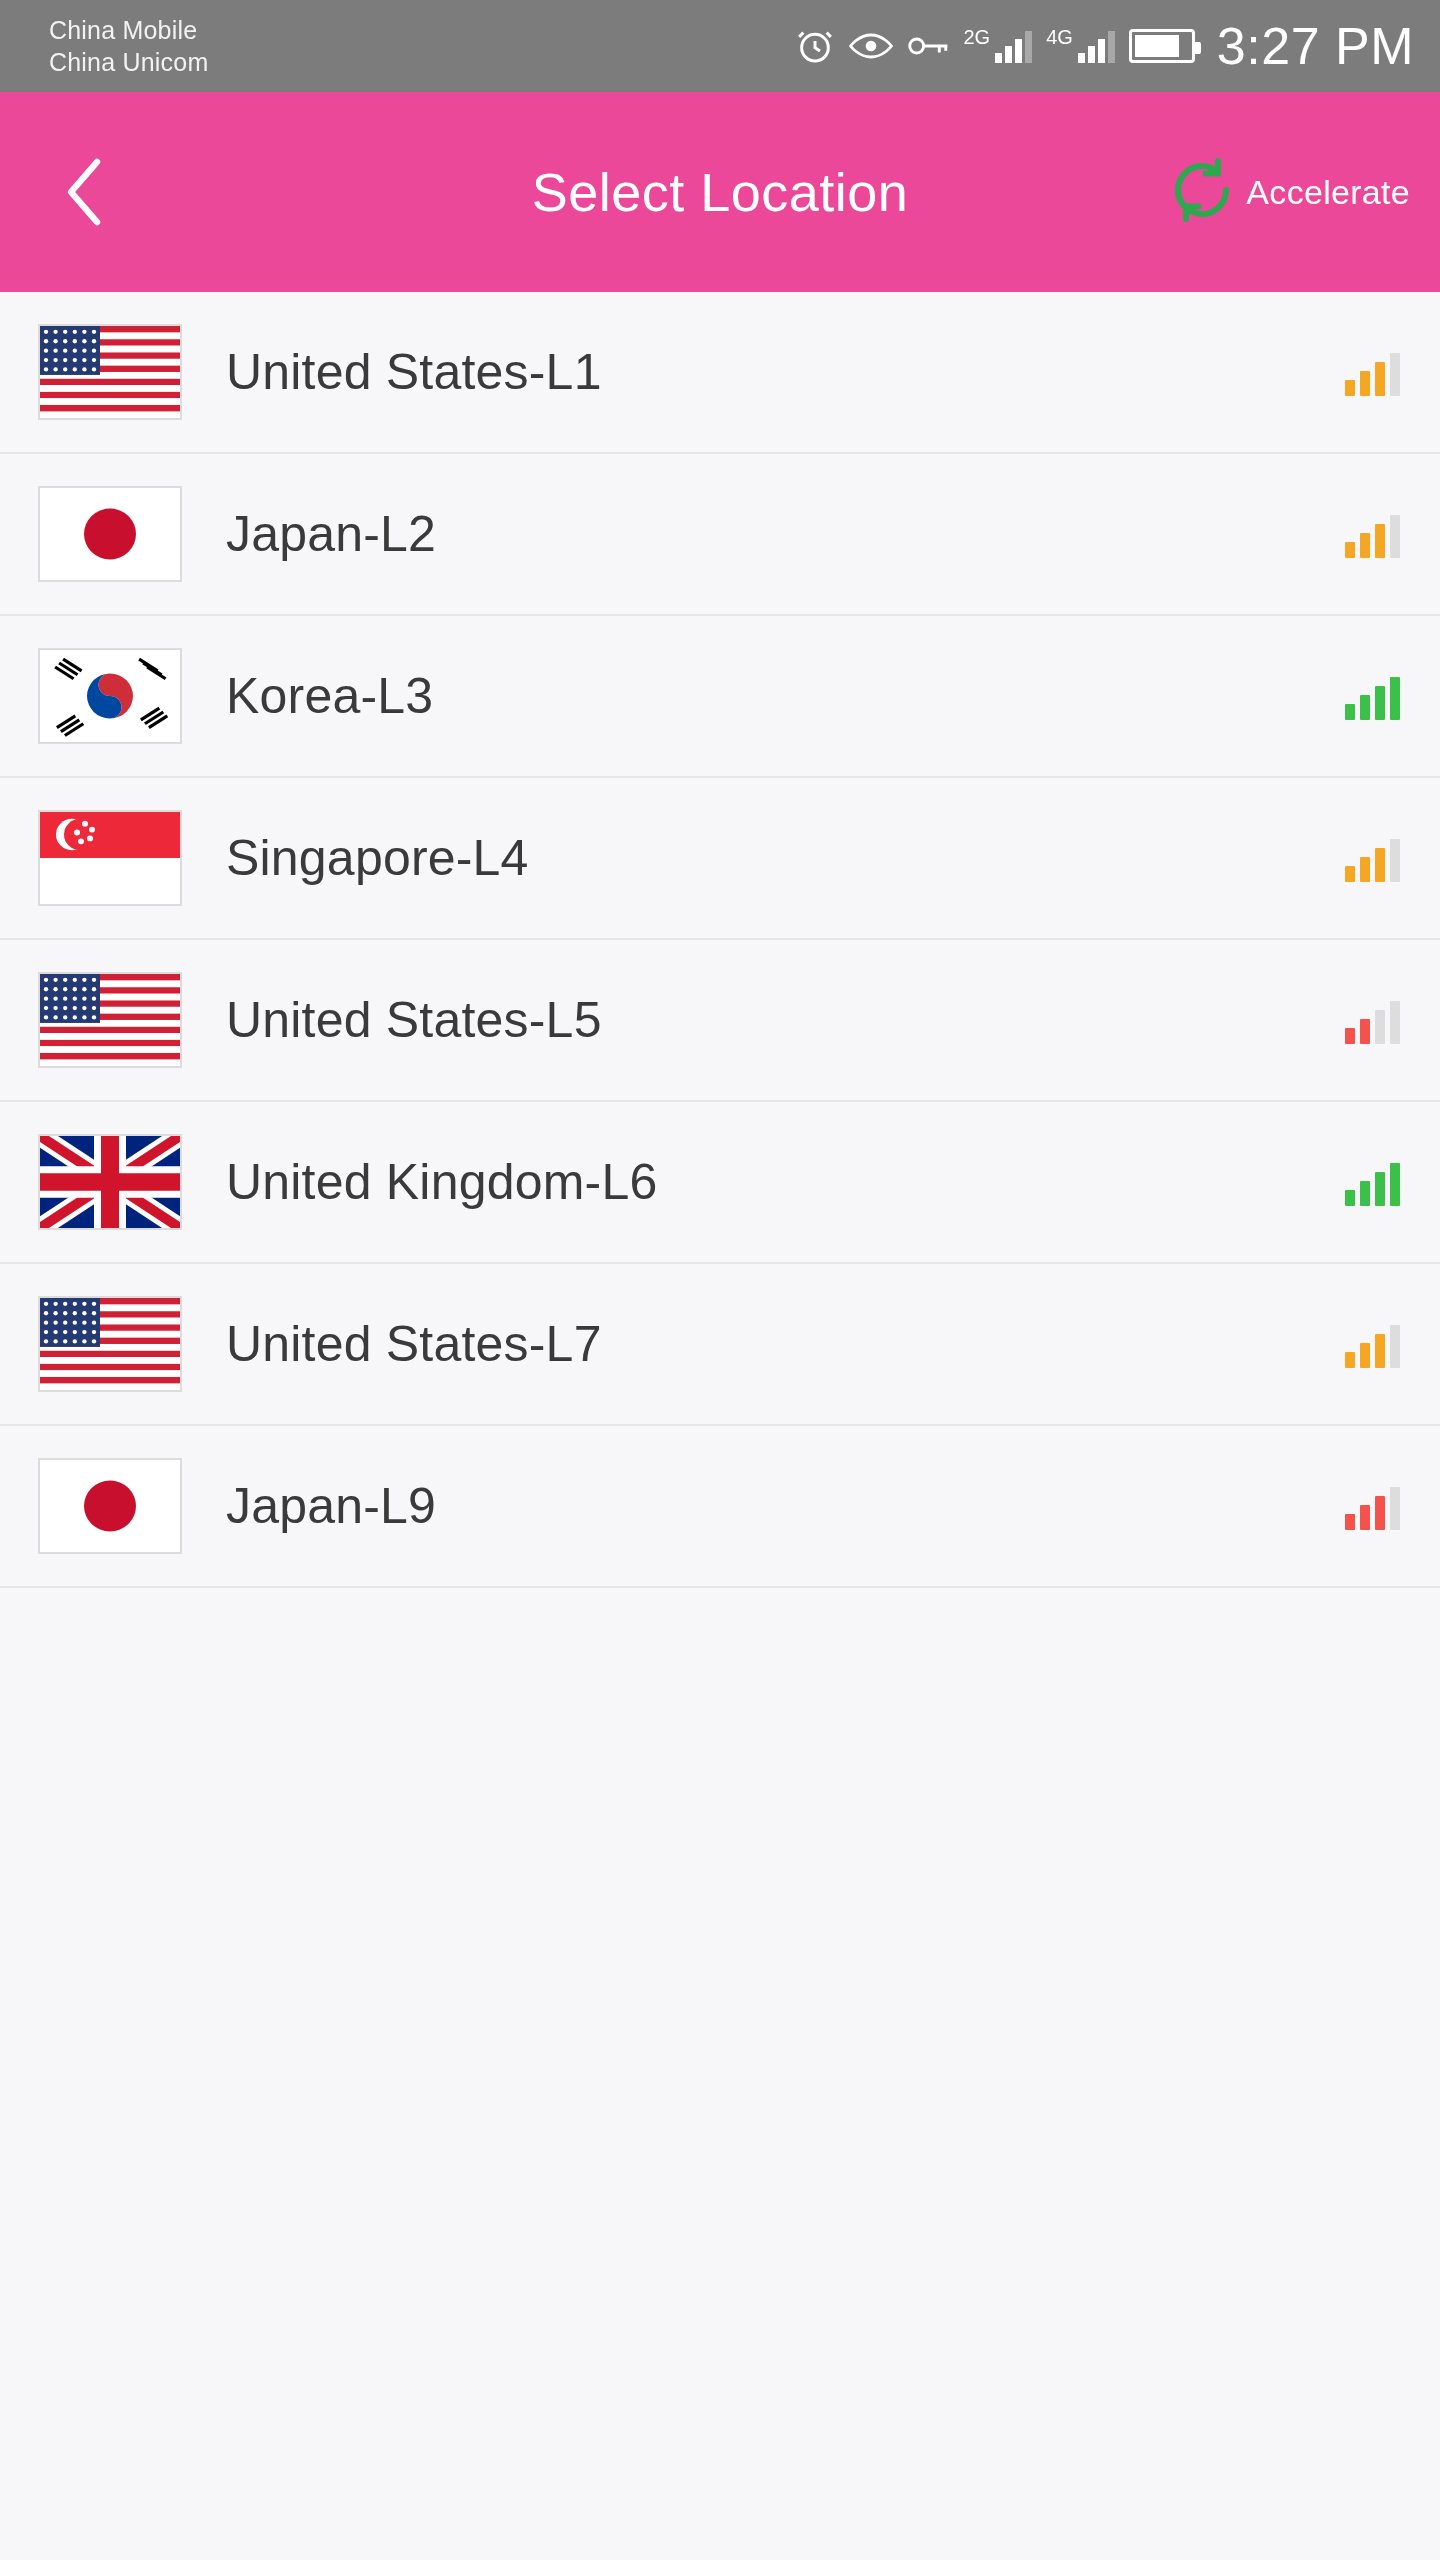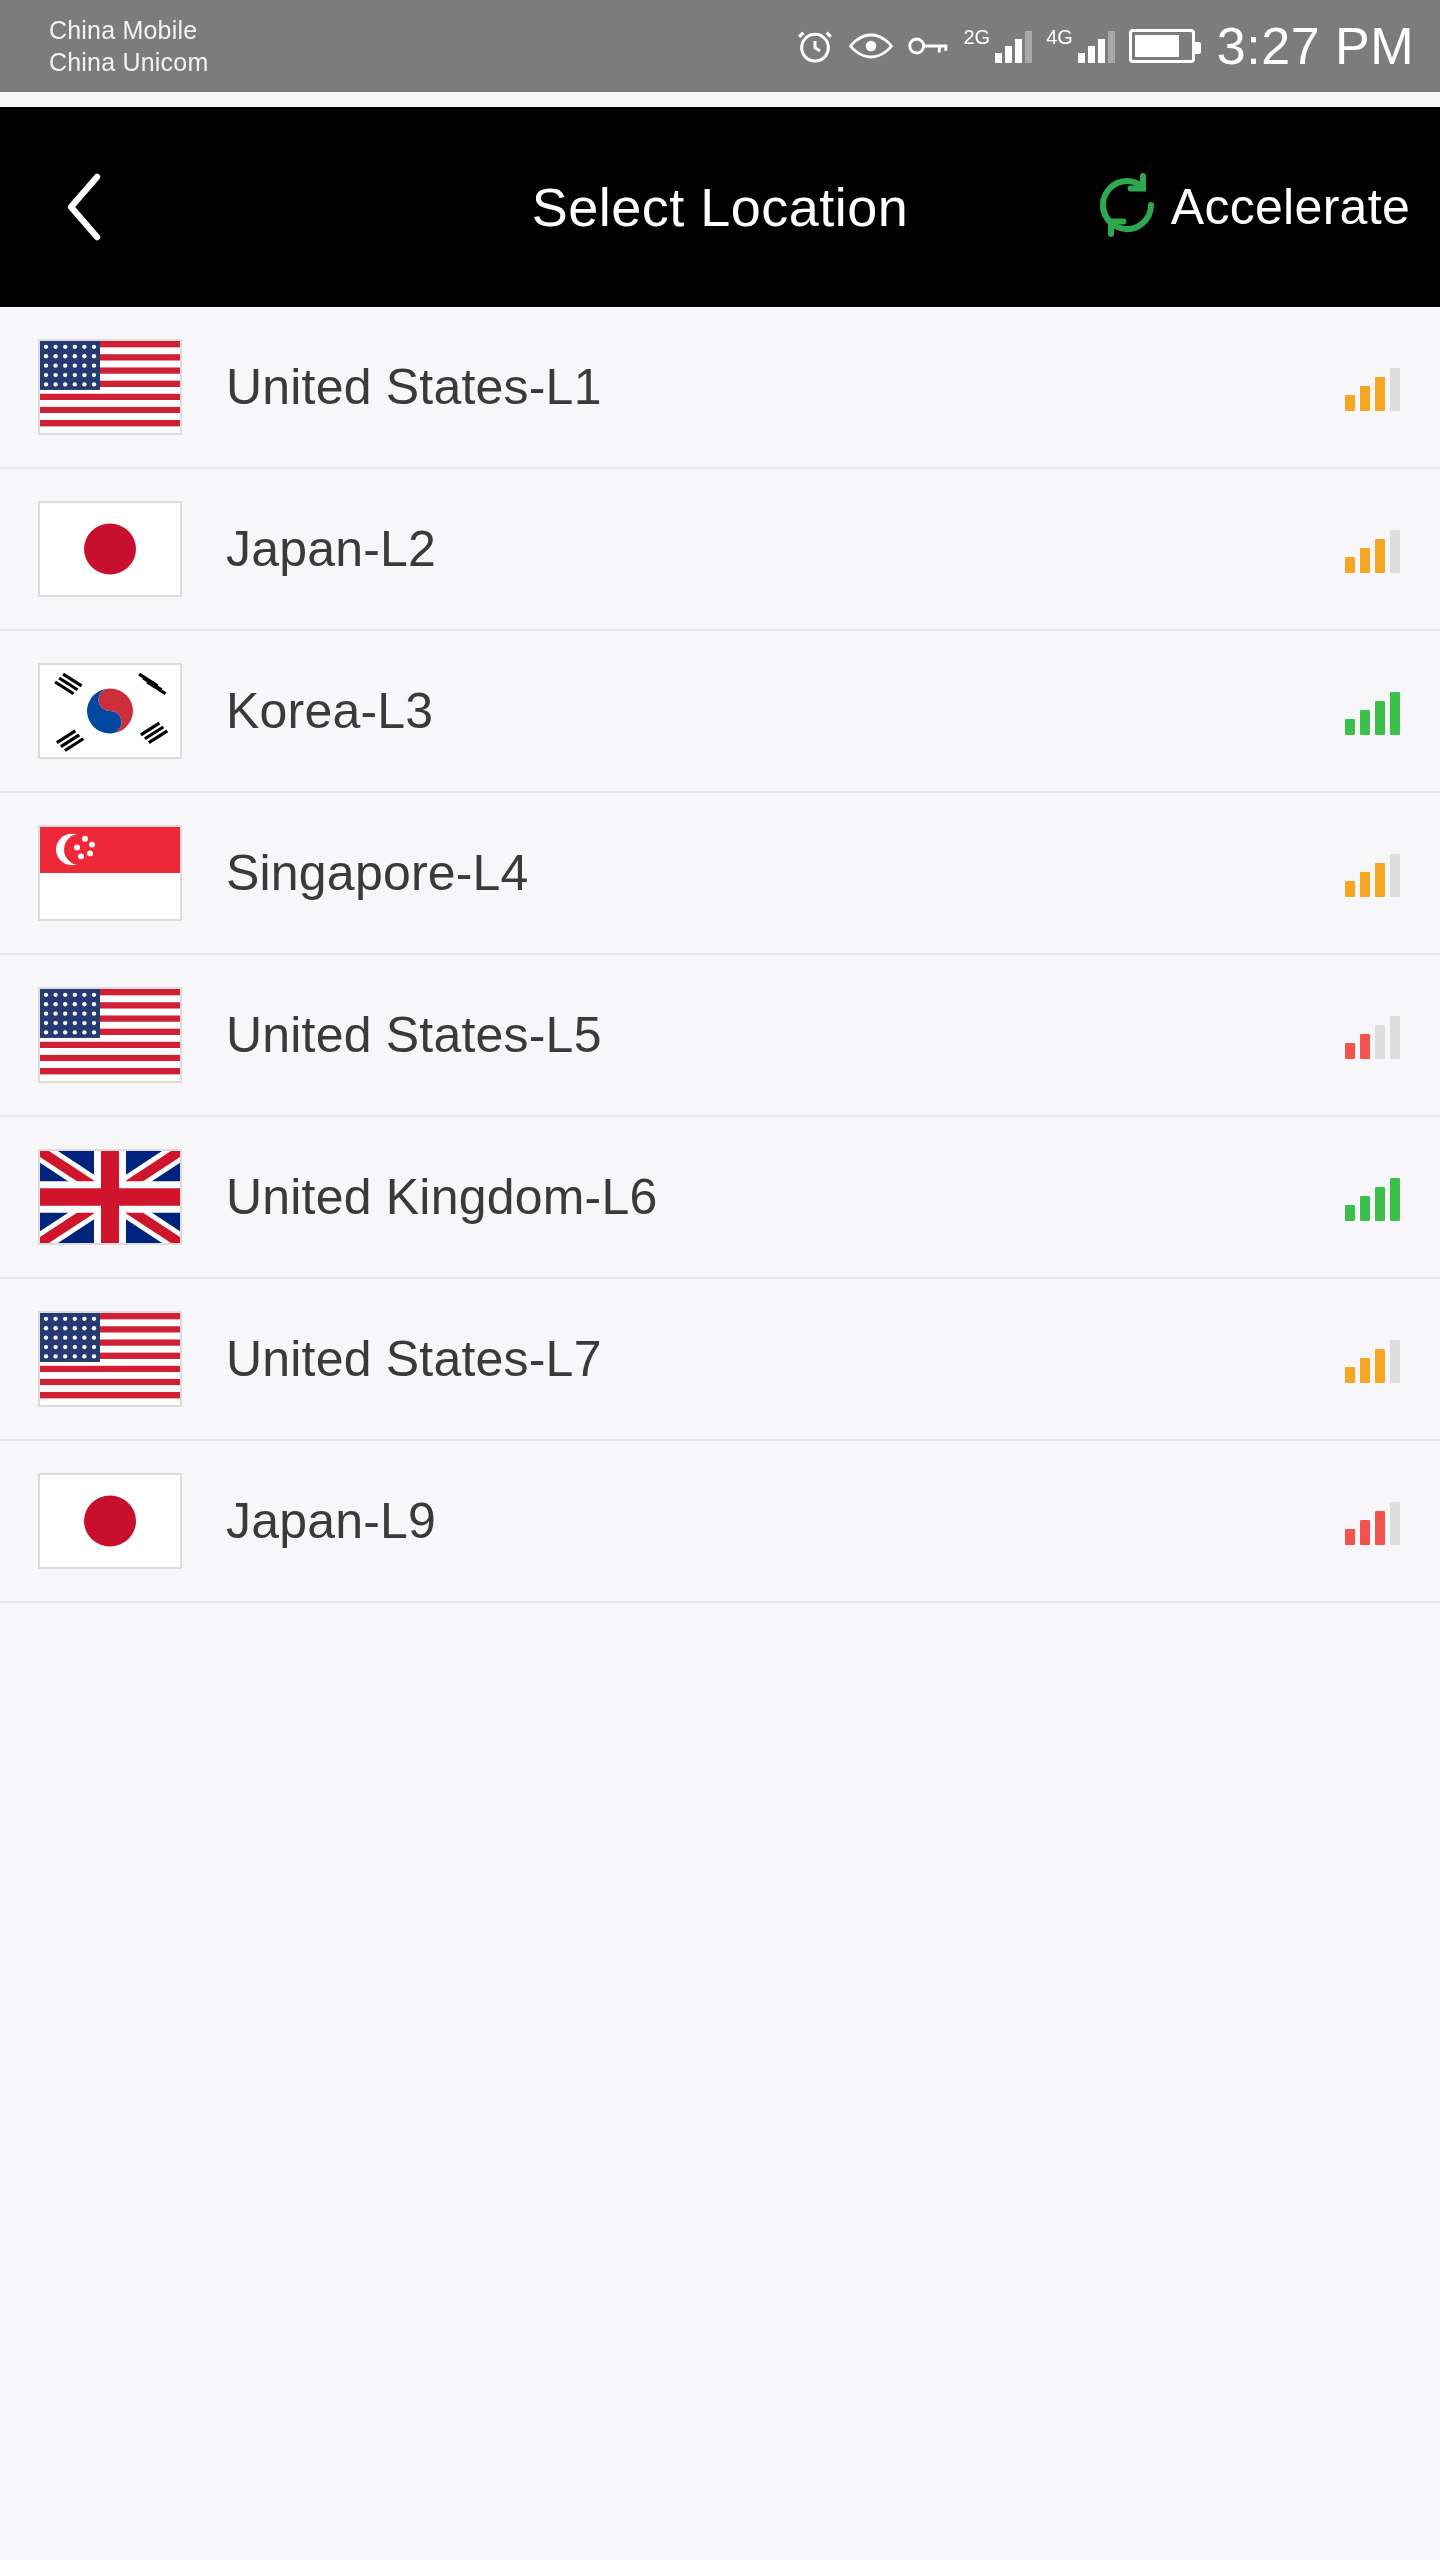--- a/index.html
+++ b/index.html
@@ -60,26 +60,25 @@
   }
   .battery:after {
     content: ""; position: absolute; right: -9px; top: 10px;
     width: 6px; height: 12px; background: #ffffff; border-radius: 0 2px 2px 0;
   }
   .battery span { display: block; height: 100%; width: 82%; background: #ffffff; }
 
   
   .titlebar {
     height: 200px;
-    background: #000000;
+    background: #ec4899;
     display: flex;
     align-items: center;
     padding: 0 30px 0 40px;
     position: relative;
-    margin-top: 15px;
   }
   .back-btn {
     width: 90px; height: 90px;
     display: flex; align-items: center; justify-content: center;
     cursor: pointer;
   }
   .back-btn svg { display: block; }
   .screen-title {
     position: absolute;
     left: 0; right: 0;
@@ -90,21 +89,21 @@
     pointer-events: none;
   }
   .accel {
     margin-left: auto;
     display: flex;
     align-items: center;
     gap: 8px;
     z-index: 2;
     cursor: pointer;
   }
-  .accel-label { color: #ffffff; font-size: 50px; letter-spacing: .3px; }
+  .accel-label { color: #ffffff; font-size: 34px; letter-spacing: .3px; }
 
   
   .list { background: #f7f7f9; }
   .row {
     height: 162px;
     display: flex;
     align-items: center;
     padding: 0 40px 0 38px;
     border-bottom: 2px solid #e6e6e8;
     position: relative;

